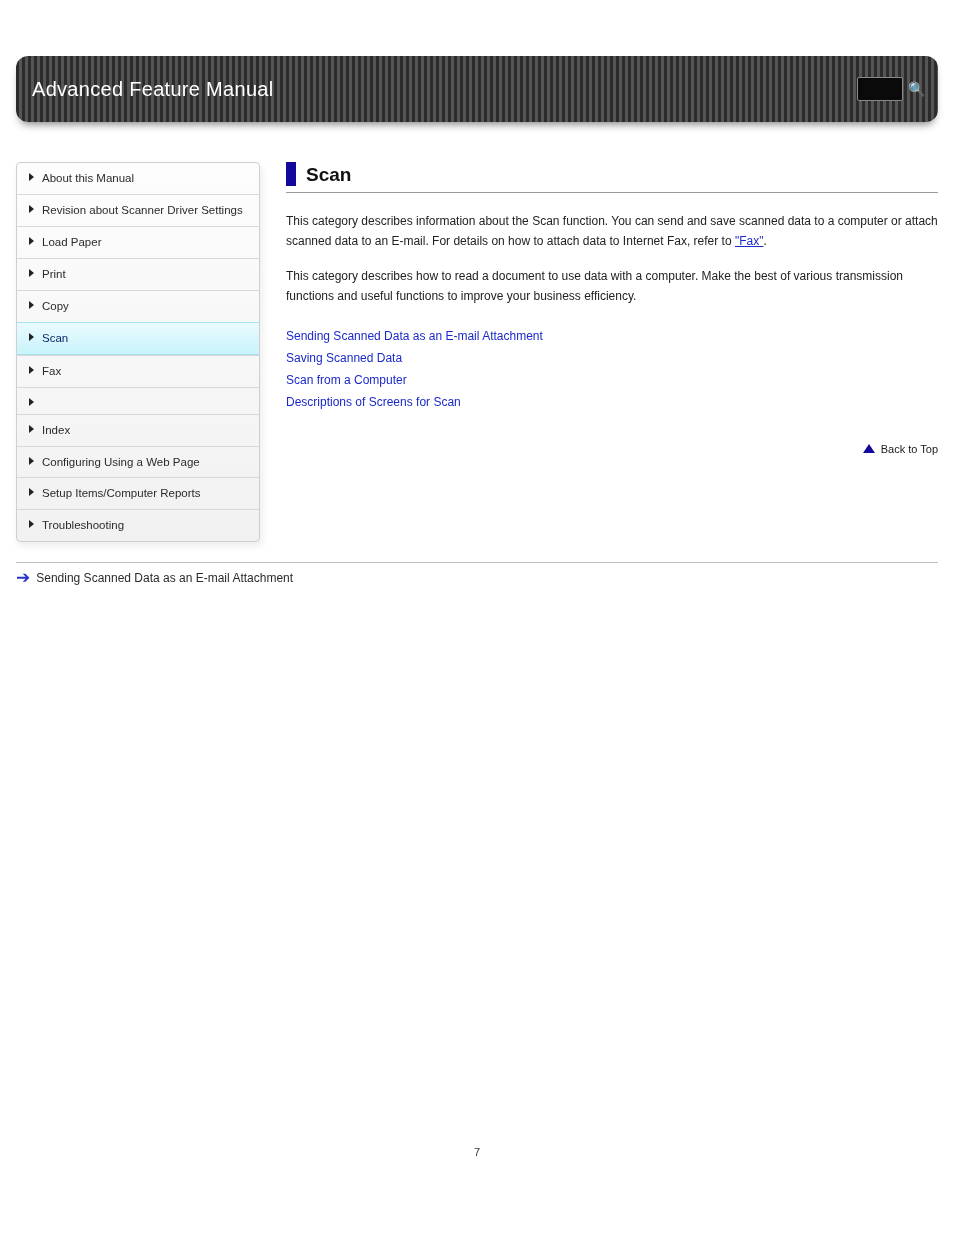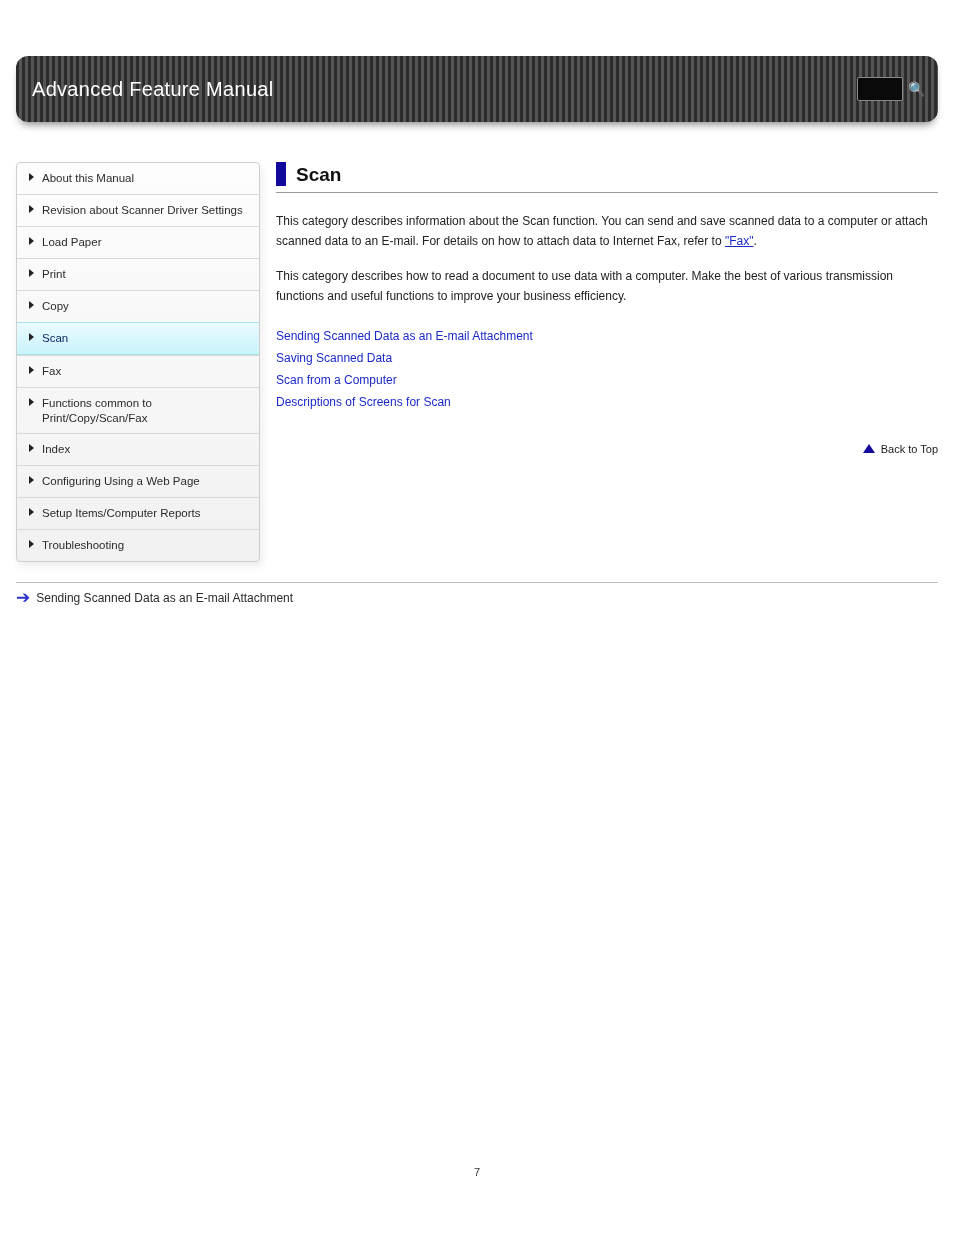--- a/index.html
+++ b/index.html
@@ -57,21 +57,21 @@
   }
   .banner-search .mag {
     color: #ddd;
     font-size: 14px;
     line-height: 1;
   }
 
   
   .content-row {
     display: flex;
-    gap: 16px;
+    gap: 26px;
     margin-top: 40px;
     align-items: flex-start;
   }
 
   
   .sidebar {
     width: 244px;
     flex: 0 0 244px;
     border: 1px solid #cfcfcf;
     border-radius: 4px;
@@ -238,21 +238,20 @@
       <div class="side-item active">
         <span class="tri"></span>
         <span class="lbl">Scan</span>
       </div>
       <div class="side-item">
         <span class="tri"></span>
         <span class="lbl">Fax</span>
       </div>
       <div class="side-item">
         <span class="tri"></span>
-        <span class="lbl">Functions common to Print/Copy/Scan/Fax</span>
       </div>
       <div class="side-item">
         <span class="tri"></span>
         <span class="lbl">Index</span>
       </div>
       <div class="side-item">
         <span class="tri"></span>
         <span class="lbl">Configuring Using a Web Page</span>
       </div>
       <div class="side-item">

